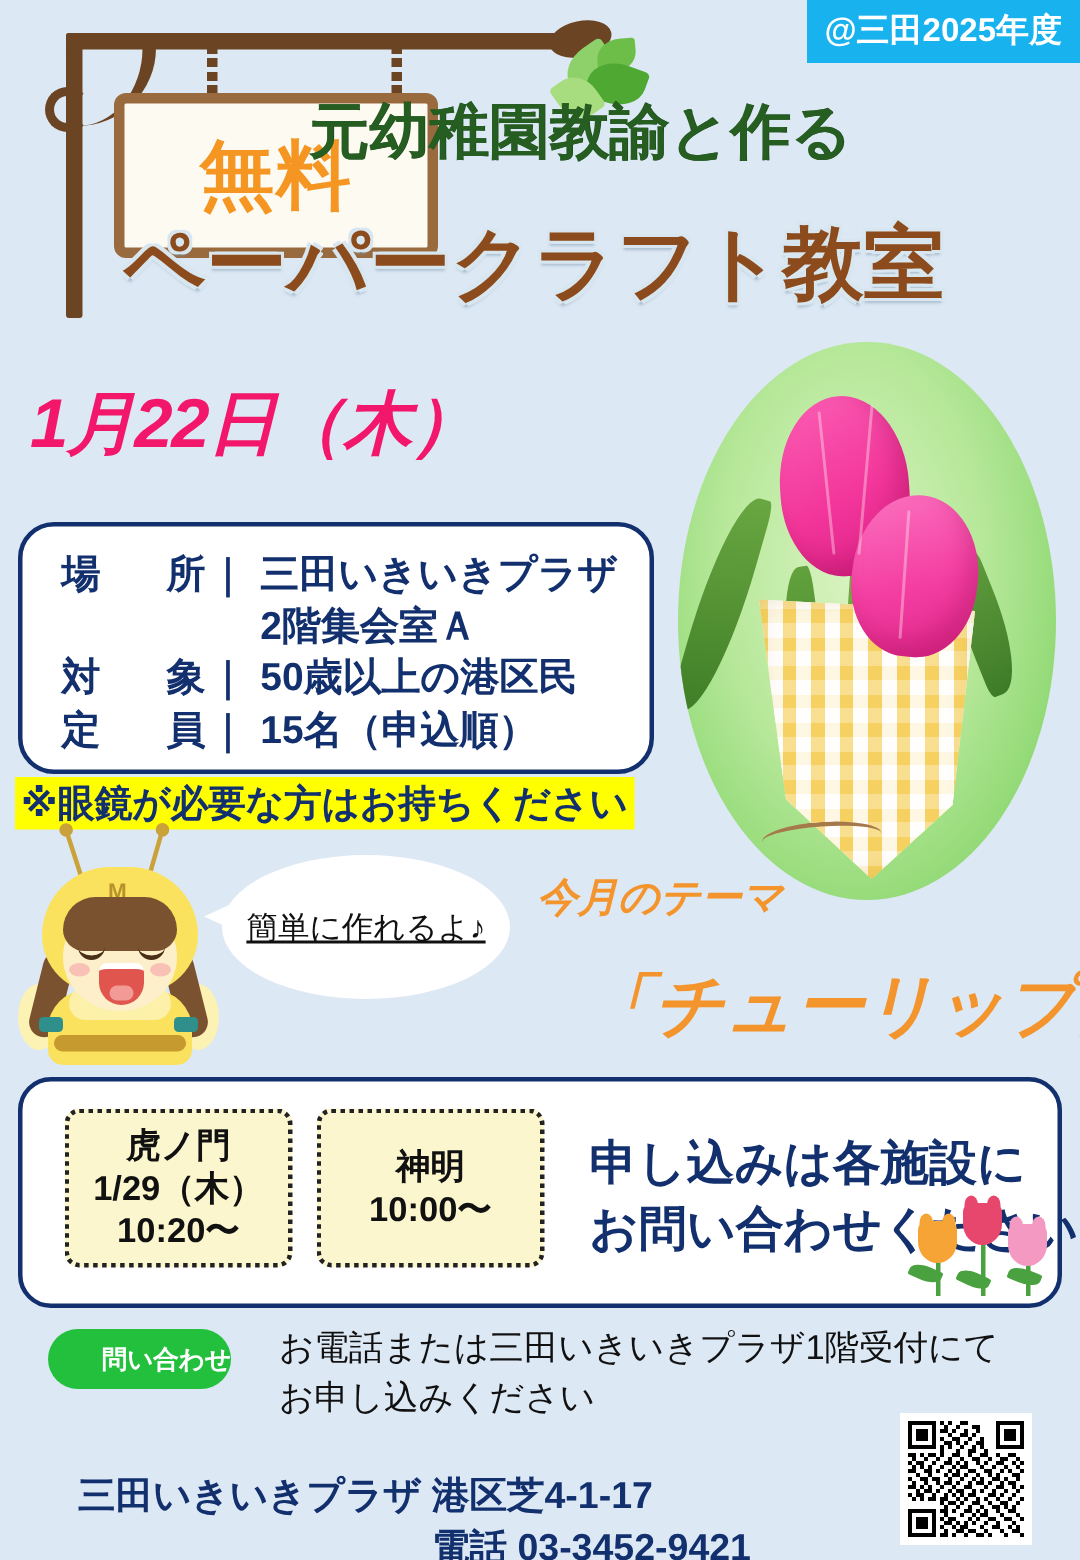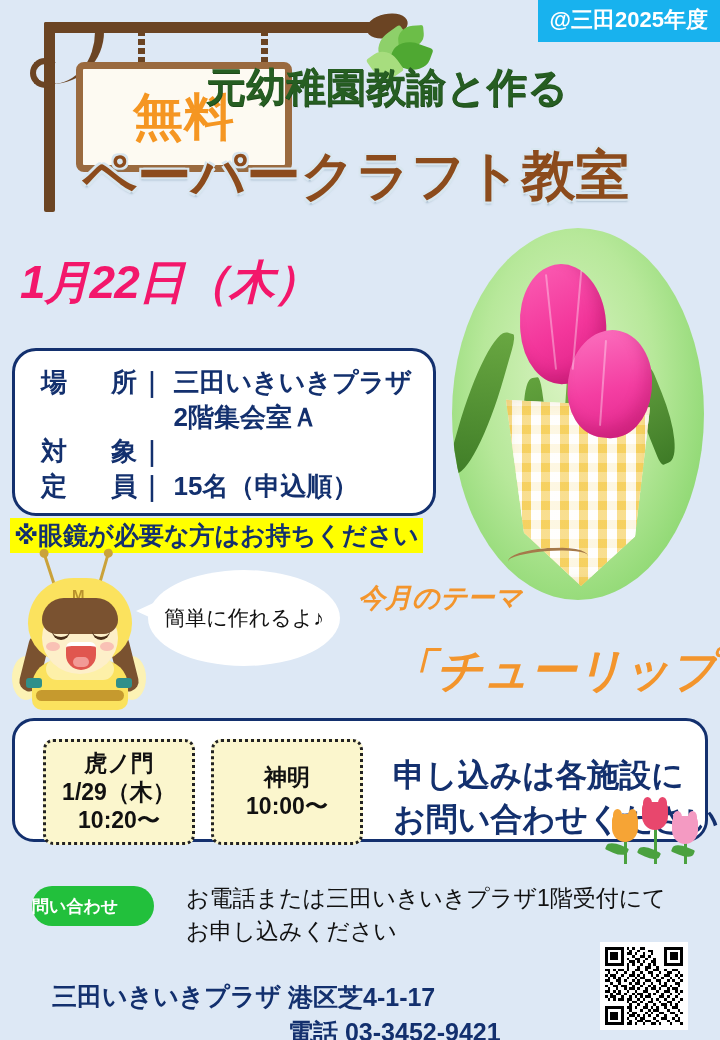--- a/index.html
+++ b/index.html
@@ -165,35 +165,35 @@
   .bubble{
     position:absolute;left:148px;top:570px;width:192px;height:96px;
     background:#fff;border-radius:50%;
     display:flex;align-items:center;justify-content:center;
   }
   .bubble-tail{
     position:absolute;left:136px;top:600px;width:0;height:0;
     border-top:11px solid transparent;border-bottom:11px solid transparent;
     border-right:24px solid #fff;
   }
-  .bubble-text{font-size:21px;color:#111;white-space:nowrap;}
+  .bubble-text{font-size:21px;color:#111;white-space:nowrap;text-decoration:underline;}
 
   
   .theme-sub{
     position:absolute;left:358px;top:580px;
     color:#f3952c;font-size:27px;font-weight:bold;font-style:italic;white-space:nowrap;
   }
   .theme-main{
     position:absolute;left:390px;top:640px;
     color:#f3952c;font-size:46px;font-weight:bold;font-style:italic;white-space:nowrap;
   }
 
   
   .sched-box{
-    position:absolute;left:12px;top:718px;width:696px;height:124px;
+    position:absolute;left:12px;top:718px;width:696px;height:154px;
     background:#fff;border:3px solid #13306e;border-radius:22px;box-sizing:border-box;
   }
   .sched-item{
     position:absolute;top:18px;width:152px;height:106px;
     background:#fbf6cd;border:3px dotted #222;border-radius:10px;box-sizing:border-box;
     display:flex;flex-direction:column;align-items:center;justify-content:center;
     color:#111;font-weight:bold;font-size:23px;line-height:1.25;
   }
   .sched-item.i1{left:28px;}
   .sched-item.i2{left:196px;}
@@ -207,21 +207,21 @@
   .tt-leaf{position:absolute;width:22px;height:10px;background:#4aa13f;border-radius:60% 10% 60% 10%;}
   .tt-head{position:absolute;width:26px;height:28px;border-radius:6px 6px 50% 50%;}
   .tt-head:before,.tt-head:after{content:"";position:absolute;top:-5px;width:9px;height:12px;border-radius:50% 50% 0 0;background:inherit;}
   .tt-head:before{left:1px;}
   .tt-head:after{right:1px;}
 
   
   .pill{
     position:absolute;left:32px;top:886px;width:122px;height:40px;
     background:#22c03c;border-radius:22px;
-    display:flex;align-items:center;justify-content:flex-start;
+    display:flex;align-items:center;justify-content:flex-end;
     color:#fff;font-size:17px;font-weight:bold;
   }
   .foot-text{
     position:absolute;left:186px;top:882px;
     color:#111;font-size:23px;line-height:1.45;white-space:nowrap;
   }
   .foot-org{
     position:absolute;left:52px;top:980px;
     color:#13306e;font-size:25px;font-weight:bold;white-space:nowrap;
   }
@@ -291,20 +291,23 @@
           <span>2階集会室Ａ</span>
         </span>
       </div>
 
       <div class="irow">
         <span class="ilabel">
           <span>対</span>
           <span>象</span>
         </span>
         <span class="ibar">｜</span>
+        <span class="ivals">
+          <span>50歳以上の港区民</span>
+        </span>
       </div>
 
       <div class="irow">
         <span class="ilabel">
           <span>定</span>
           <span>員</span>
         </span>
         <span class="ibar">｜</span>
         <span class="ivals">
           <span>15名（申込順）</span>

